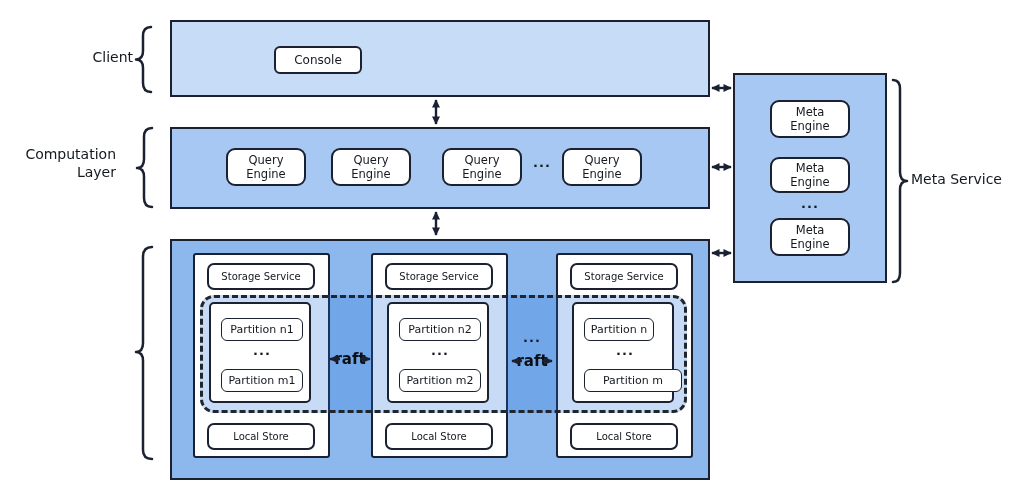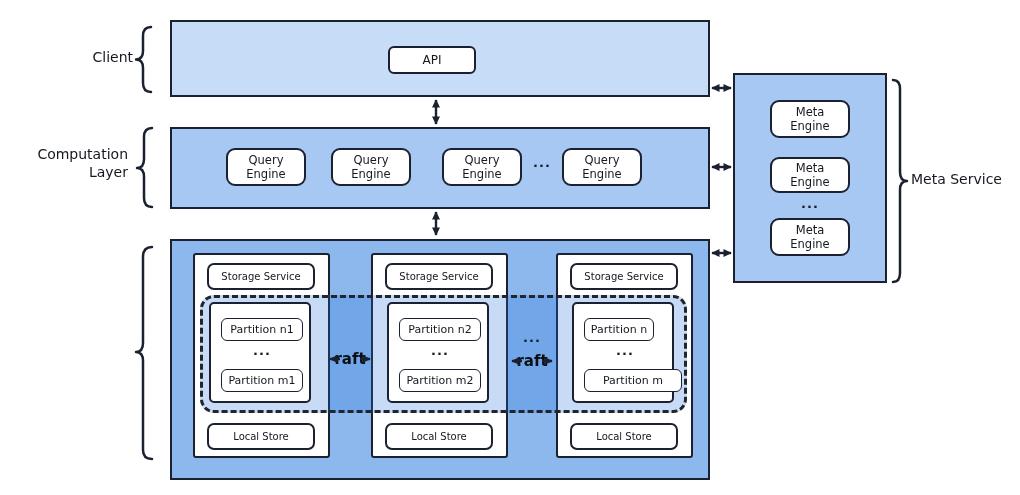--- a/index.html
+++ b/index.html
@@ -42,26 +42,26 @@
   .overlay{position:absolute;left:0;top:0;z-index:6;pointer-events:none;}
   .brace{stroke:var(--ink);stroke-width:2.5;fill:none;stroke-linecap:round;stroke-linejoin:round;}
   .arrow{stroke:var(--ink);stroke-width:2.4;fill:none;}
 </style>
 </head>
 <body>
 
 <div class="canvas">
 
   <div class="abs side-label" style="left:53px;top:49px;width:80px;text-align:right;">Client</div>
-  <div class="abs side-label" style="left:36px;top:146px;width:92px;">Computation Layer</div>
+  <div class="abs side-label" style="left:24px;top:146px;width:92px;">Computation Layer</div>
   <div class="abs side-label" style="left:911px;top:171px;width:100px;text-align:left;">Meta Service</div>
 
   <div class="abs layer client" style="left:170px;top:20px;width:540px;height:77px;"></div>
-  <div class="abs chip" style="left:388px;top:46px;width:88px;height:28px;">
-    <span>API</span>
+  <div class="abs chip" style="left:274px;top:46px;width:88px;height:28px;">
+    <span>Console</span>
   </div>
 
   <div class="abs layer mid" style="left:170px;top:127px;width:540px;height:82px;"></div>
   <div class="abs chip engine" style="left:226px;top:148px;width:80px;height:38px;">
     <span class="wrapcol">Query Engine</span>
   </div>
   <div class="abs chip engine" style="left:331px;top:148px;width:80px;height:38px;">
     <span class="wrapcol">Query Engine</span>
   </div>
   <div class="abs chip engine" style="left:442px;top:148px;width:80px;height:38px;">

